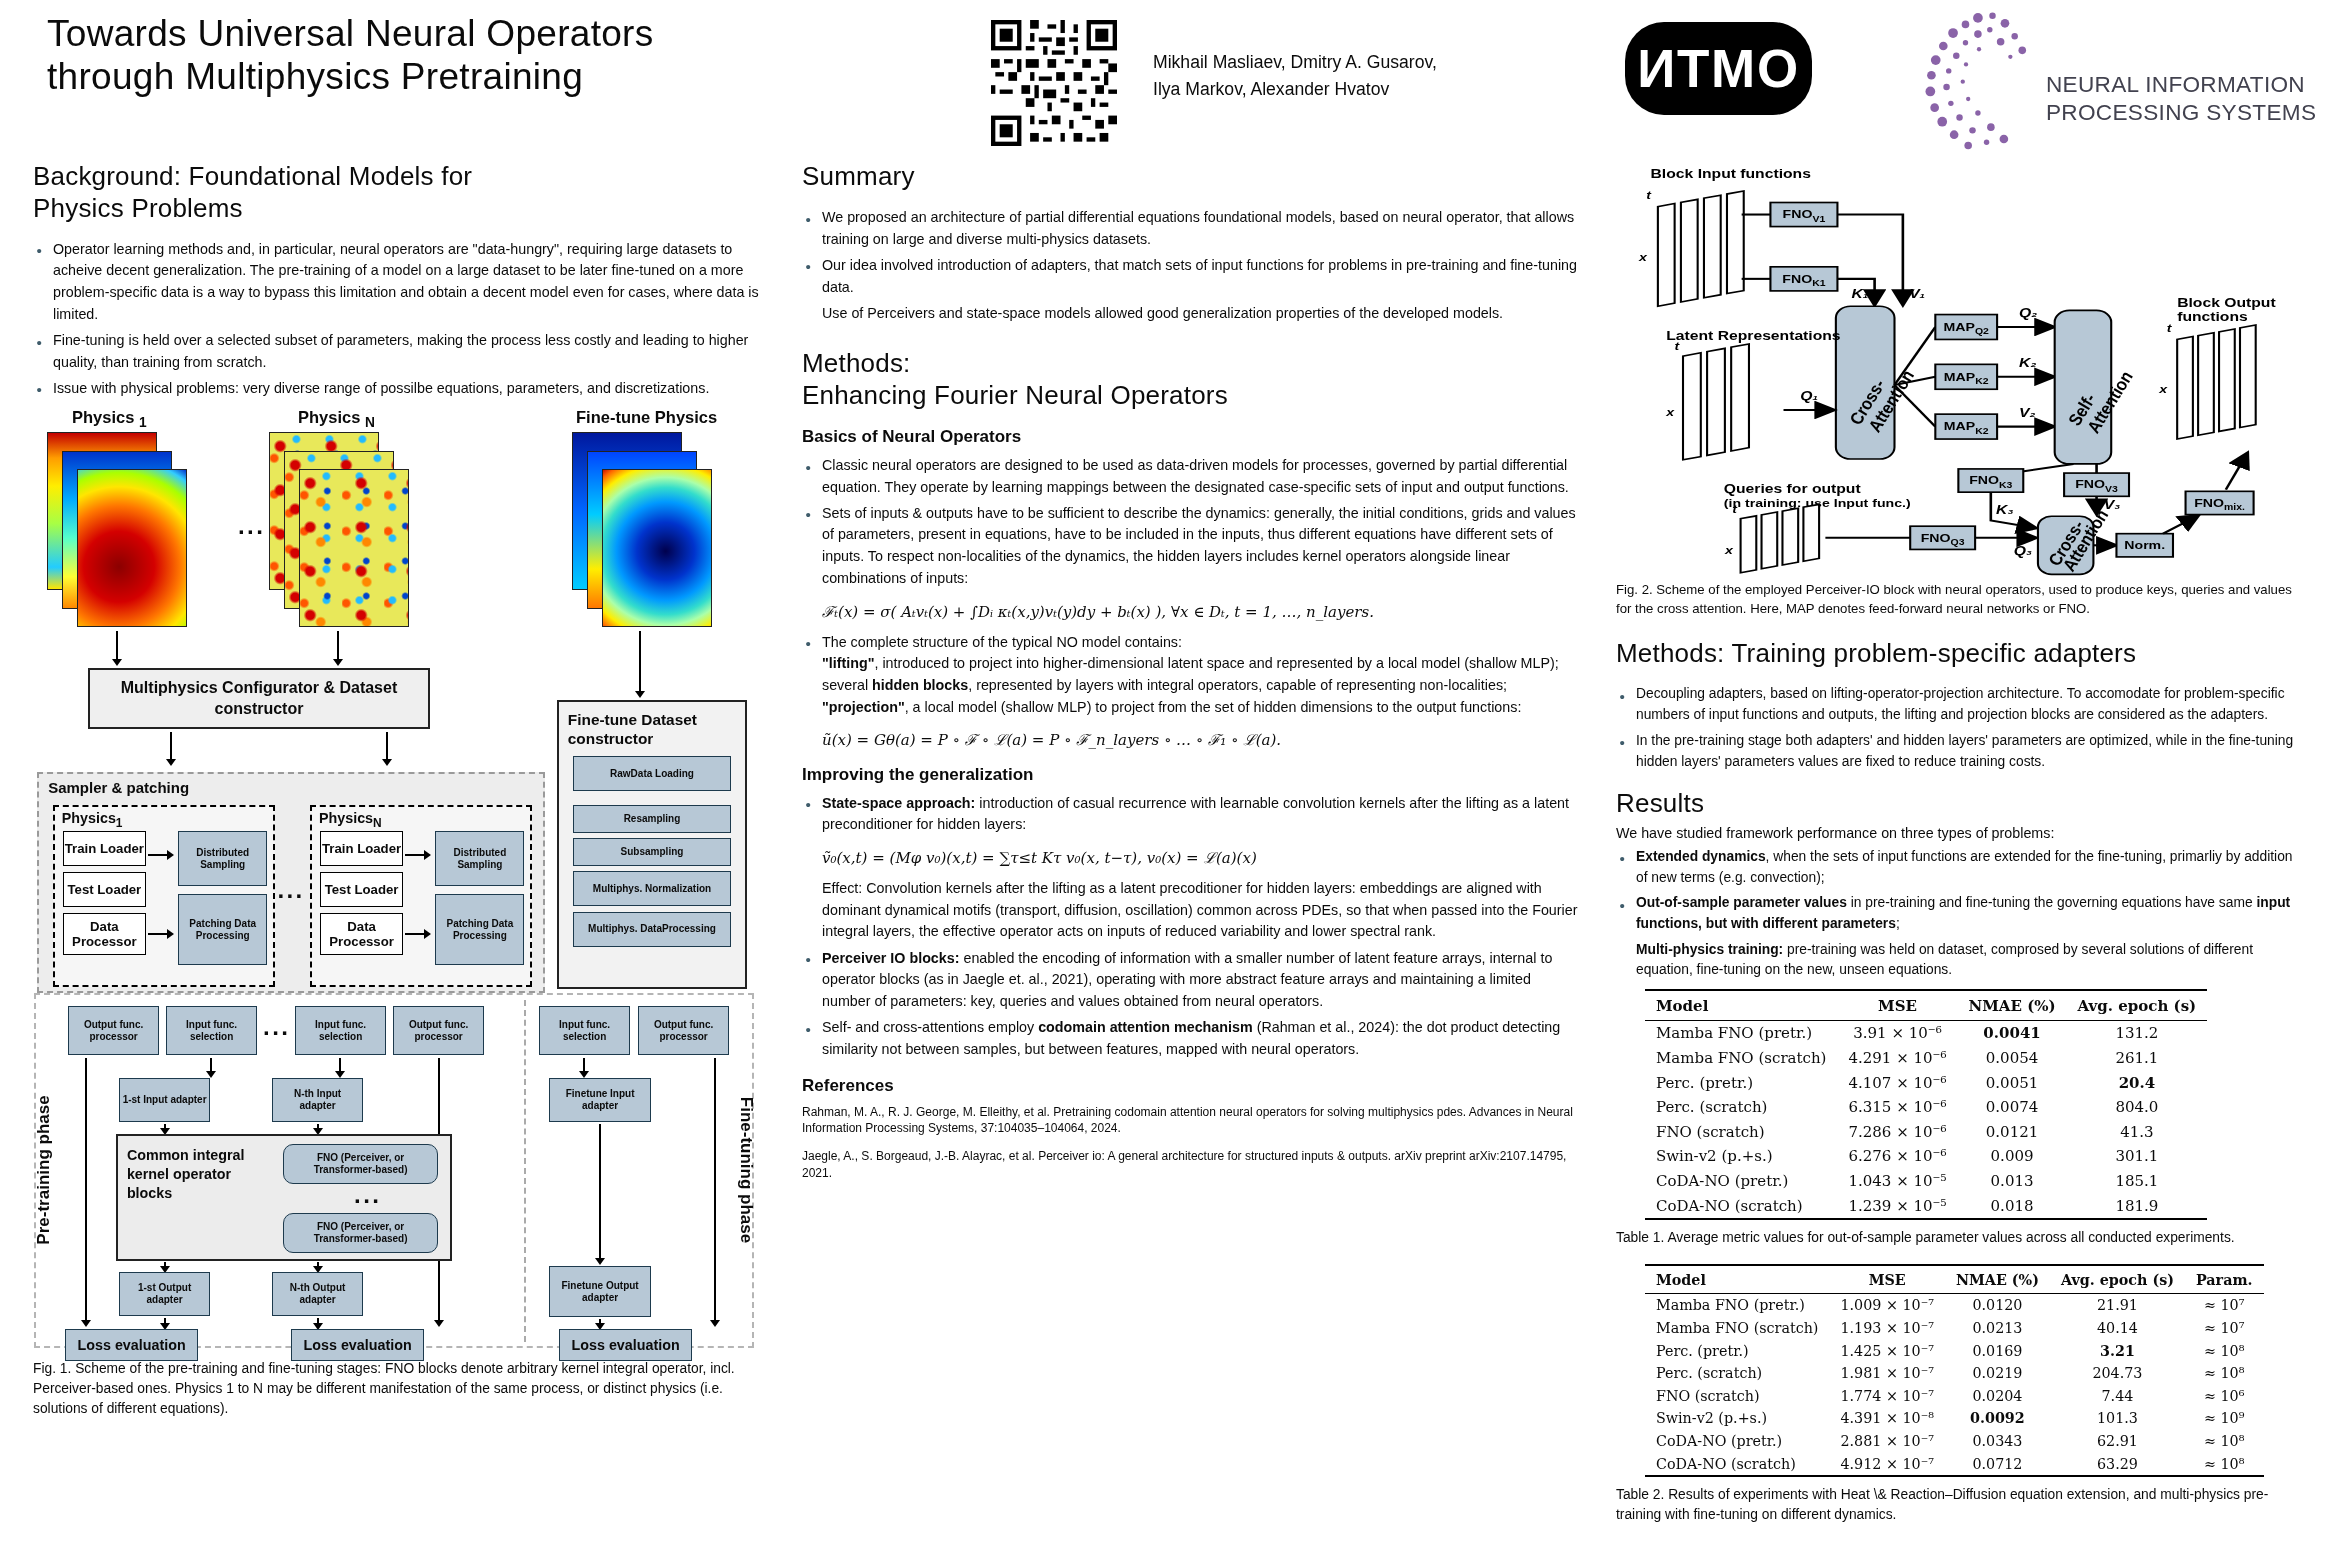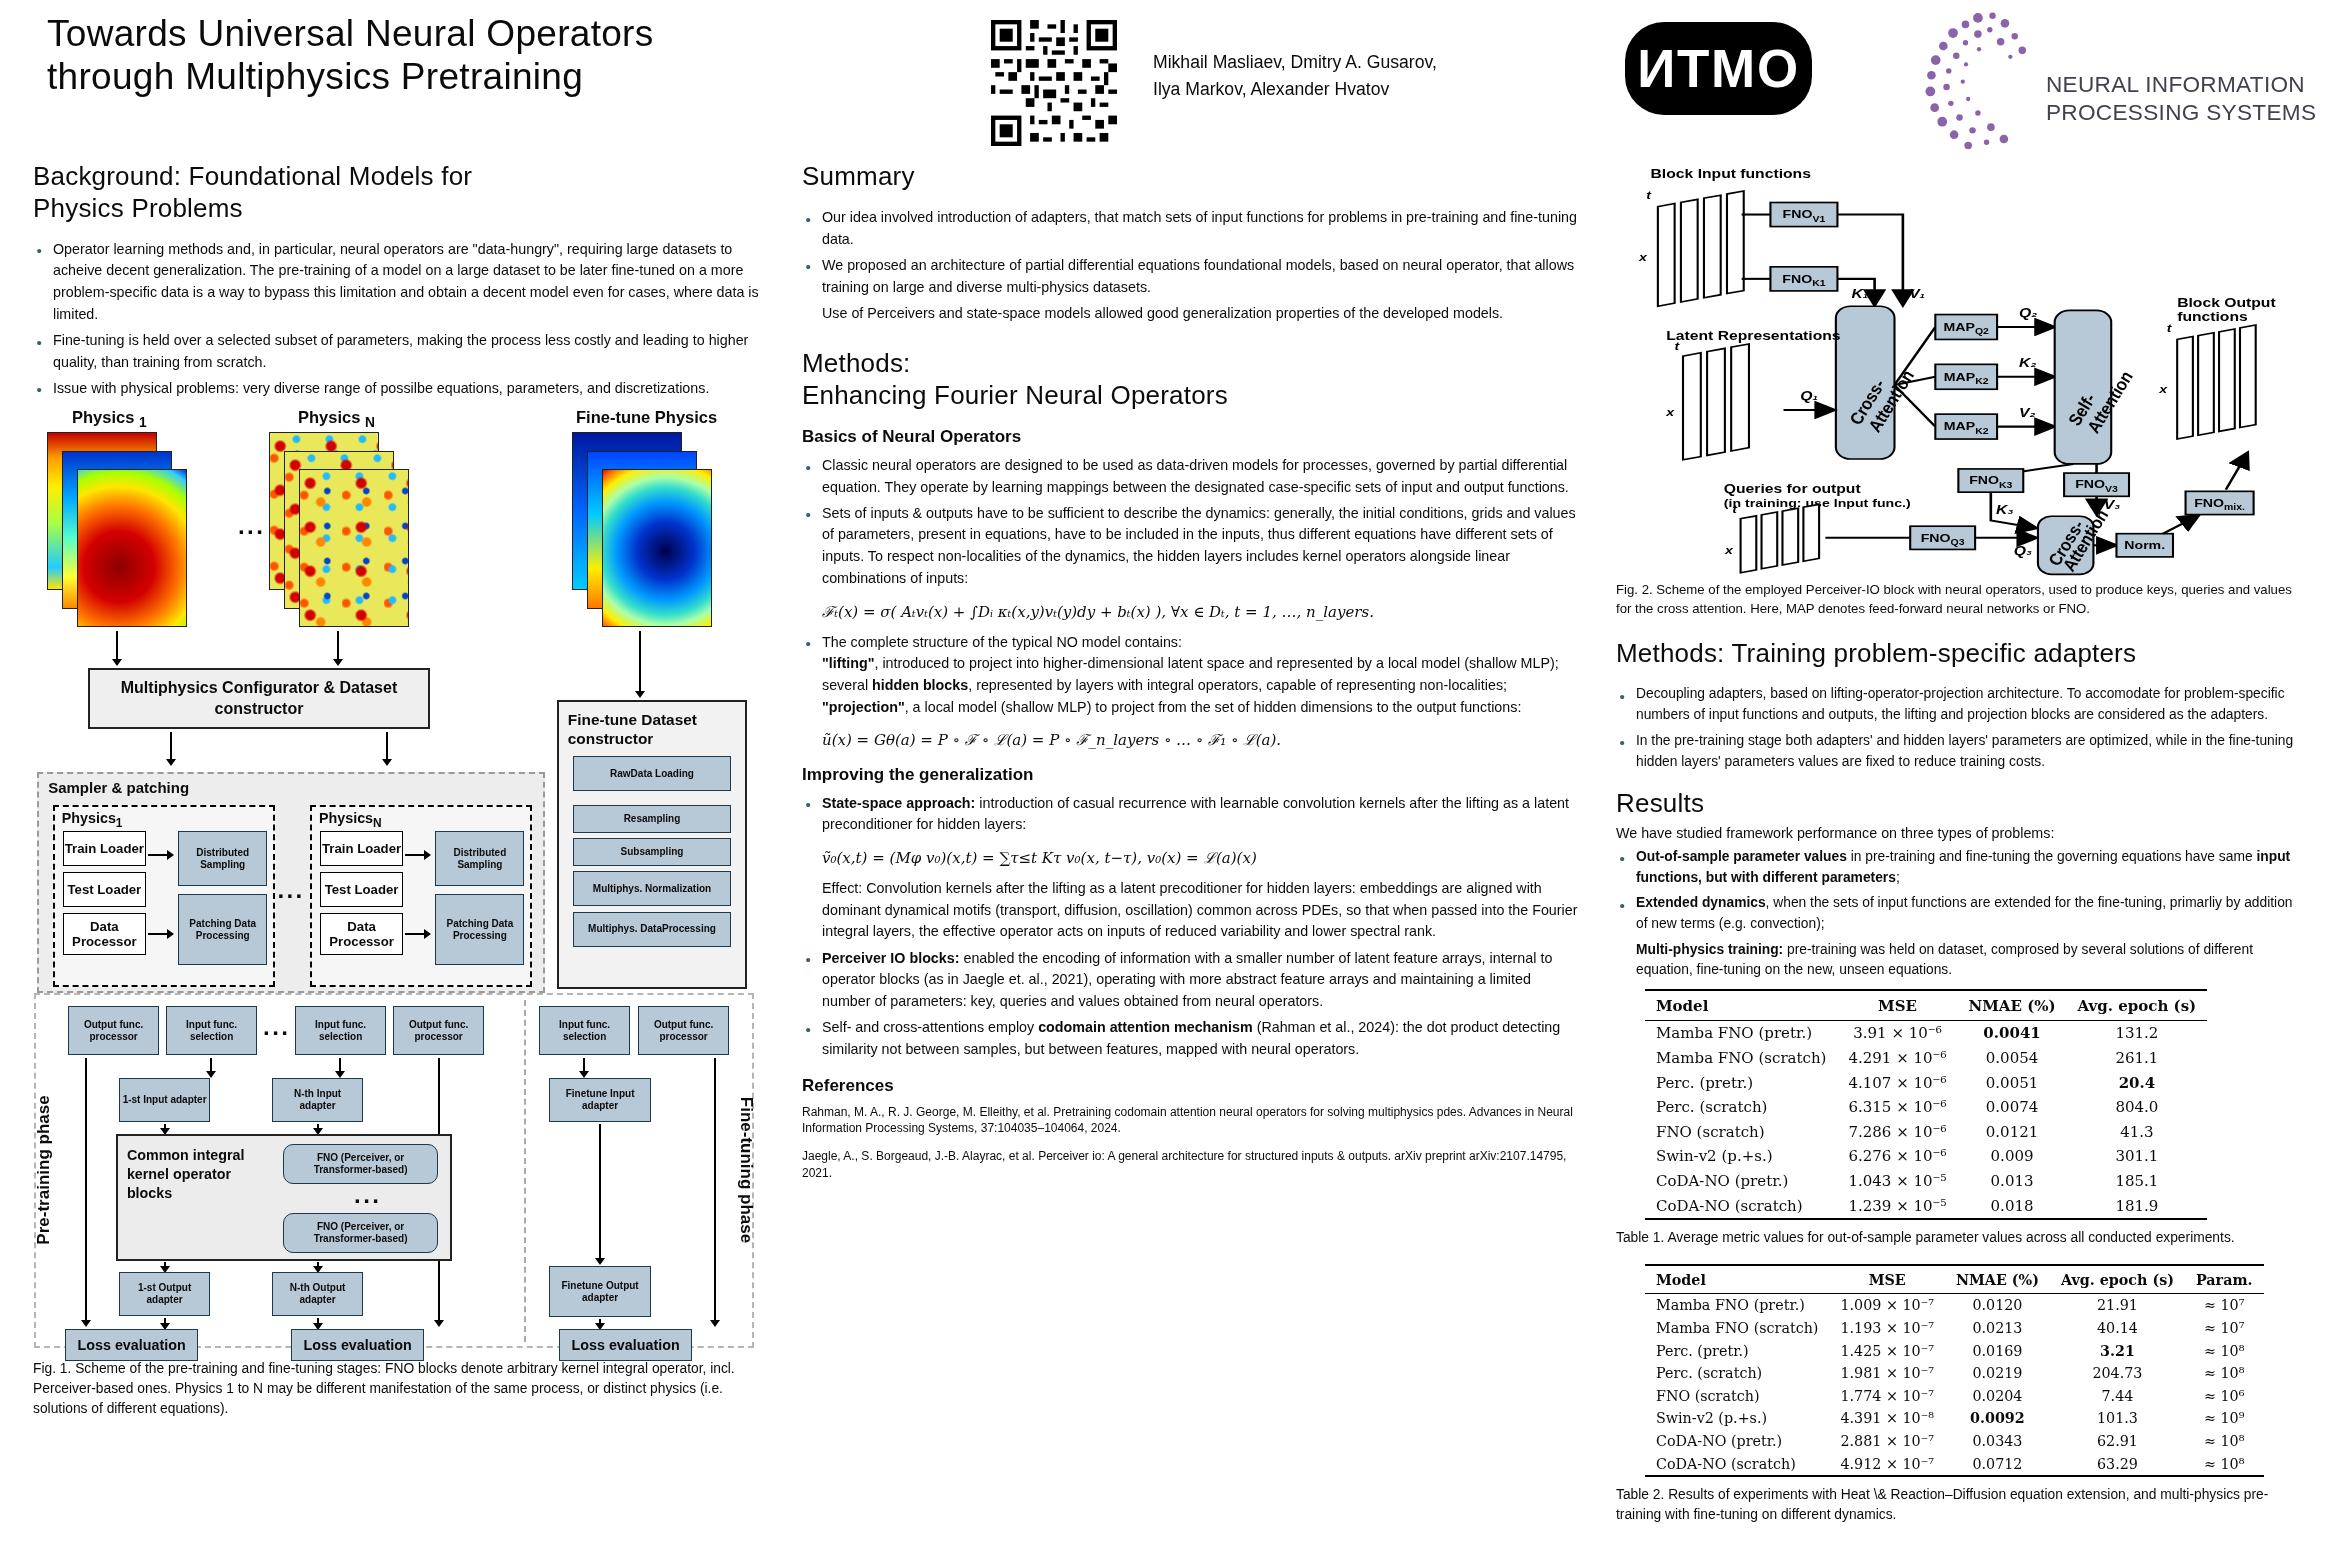--- a/index.html
+++ b/index.html
@@ -370,22 +370,22 @@
           <div class="fbox" style="left:255px;top:334px;width:133px;height:32px;font-size:14.3px;">Loss evaluation</div>
           <div class="fbox" style="left:523px;top:334px;width:133px;height:32px;font-size:14.3px;">Loss evaluation</div>
         </div>
       </div>
       <div class="cap">Fig. 1. Scheme of the pre-training and fine-tuning stages: FNO blocks denote arbitrary kernel integral operator, incl. Perceiver-based ones. Physics 1 to N may be different manifestation of the same process, or distinct physics (i.e. solutions of different equations).</div>
     </div>
 
     <div class="col2">
       <h2>Summary</h2>
       <ul class="blt">
+        <li>We proposed an architecture of partial differential equations foundational models, based on neural operator, that allows training on large and diverse multi-physics datasets.</li>
         <li>Our idea involved introduction of adapters, that match sets of input functions for problems in pre-training and fine-tuning data.</li>
-        <li>We proposed an architecture of partial differential equations foundational models, based on neural operator, that allows training on large and diverse multi-physics datasets.</li>
         <li class="nm">Use of Perceivers and state-space models allowed good generalization properties of the developed models.</li>
       </ul>
 
       <h2 style="margin-top:24px;">
         <span>Methods:</span><br>
         <span>Enhancing Fourier Neural Operators</span>
       </h2>
       <h3>Basics of Neural Operators</h3>
       <ul class="blt">
         <li>Classic neural operators are designed to be used as data-driven models for processes, governed by partial differential equation. They operate by learning mappings between the designated case-specific sets of input and output functions.</li>
@@ -556,24 +556,24 @@
       <h2 style="margin-top:20px;">Methods: Training problem-specific adapters</h2>
       <ul class="blt" style="font-size:13.8px;">
         <li>Decoupling adapters, based on lifting-operator-projection architecture. To accomodate for problem-specific numbers of input functions and outputs, the lifting and projection blocks are considered as the adapters.</li>
         <li>In the pre-training stage both adapters' and hidden layers' parameters are optimized, while in the fine-tuning hidden layers' parameters values are fixed to reduce training costs.</li>
       </ul>
 
       <h2 style="margin-top:15.4px;margin-bottom:5.5px;">Results</h2>
       <div style="font-size:14.3px;margin-bottom:5.5px;">We have studied framework performance on three types of problems:</div>
       <ul class="blt" style="font-size:13.8px;">
         <li>
-          <b>Out-of-sample parameter values</b><span> in pre-training and fine-tuning the governing equations have same </span><b>input functions, but with different parameters</b><span>;</span>
+          <b>Extended dynamics</b><span>, when the sets of input functions are extended for the fine-tuning, primarliy by addition of new terms (e.g. convection);</span>
         </li>
         <li>
-          <b>Extended dynamics</b><span>, when the sets of input functions are extended for the fine-tuning, primarliy by addition of new terms (e.g. convection);</span>
+          <b>Out-of-sample parameter values</b><span> in pre-training and fine-tuning the governing equations have same </span><b>input functions, but with different parameters</b><span>;</span>
         </li>
         <li class="nm">
           <b>Multi-physics training:</b><span> pre-training was held on dataset, comprosed by several solutions of different equation, fine-tuning on the new, unseen equations.</span>
         </li>
       </ul>
 
       
       <table class="res">
         <thead>
           <tr>

